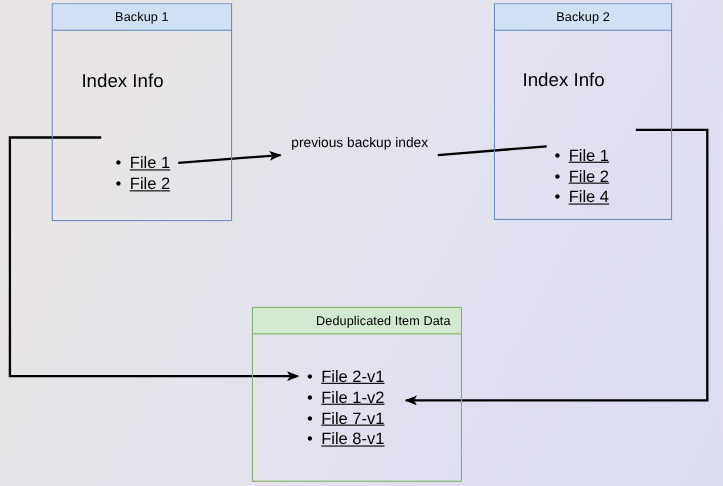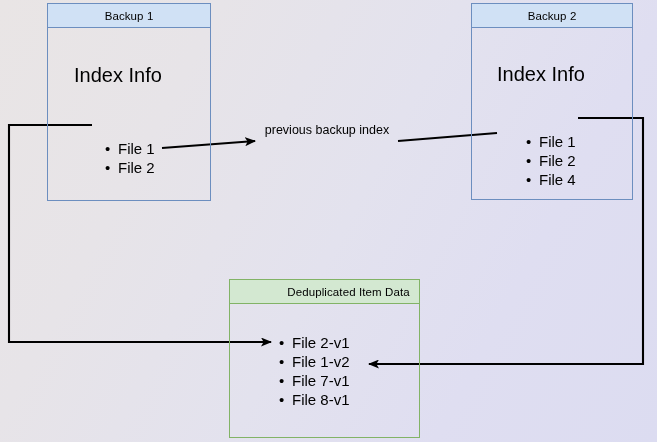--- a/index.html
+++ b/index.html
@@ -63,29 +63,30 @@
     border-bottom-color: #82b366;
     background: #d3e8d1;
     padding-left: 48px;
   }
   .box-body {
     position: relative;
     height: calc(100% - 24px);
   }
   .index-label {
     position: absolute;
-    font-size: 20px;
+    font-size: 17px;
     color: #000;
     white-space: nowrap;
   }
   ul.filelist {
     position: absolute;
     margin: 0;
     padding: 0 0 0 14px;
     list-style: none;
+    text-decoration: underline;
   }
   ul.filelist li {
     position: relative;
     font-size: 15px;
     line-height: 19px;
     color: #000;
     white-space: nowrap;
   }
   ul.filelist li::before {
     content: "\2022";
@@ -139,21 +140,21 @@
     <div class="box-header">Backup 1</div>
     <div class="box-body">
       <div class="index-label" style="left:26px; top:36px;">Index Info</div>
       <ul class="filelist" style="left:56px; top:111px;">
         <li>File 1</li>
         <li>File 2</li>
       </ul>
     </div>
   </div>
 
-  <div class="box" style="left:449px; top:3px; width:162px; height:197px;margin-left:22px;">
+  <div class="box" style="left:449px; top:3px; width:162px; height:197px;">
     <div class="box-header">Backup 2</div>
     <div class="box-body">
       <div class="index-label" style="left:25px; top:35px;">Index Info</div>
       <ul class="filelist" style="left:53px; top:104px;">
         <li>File 1</li>
         <li>File 2</li>
         <li>File 4</li>
       </ul>
     </div>
   </div>

